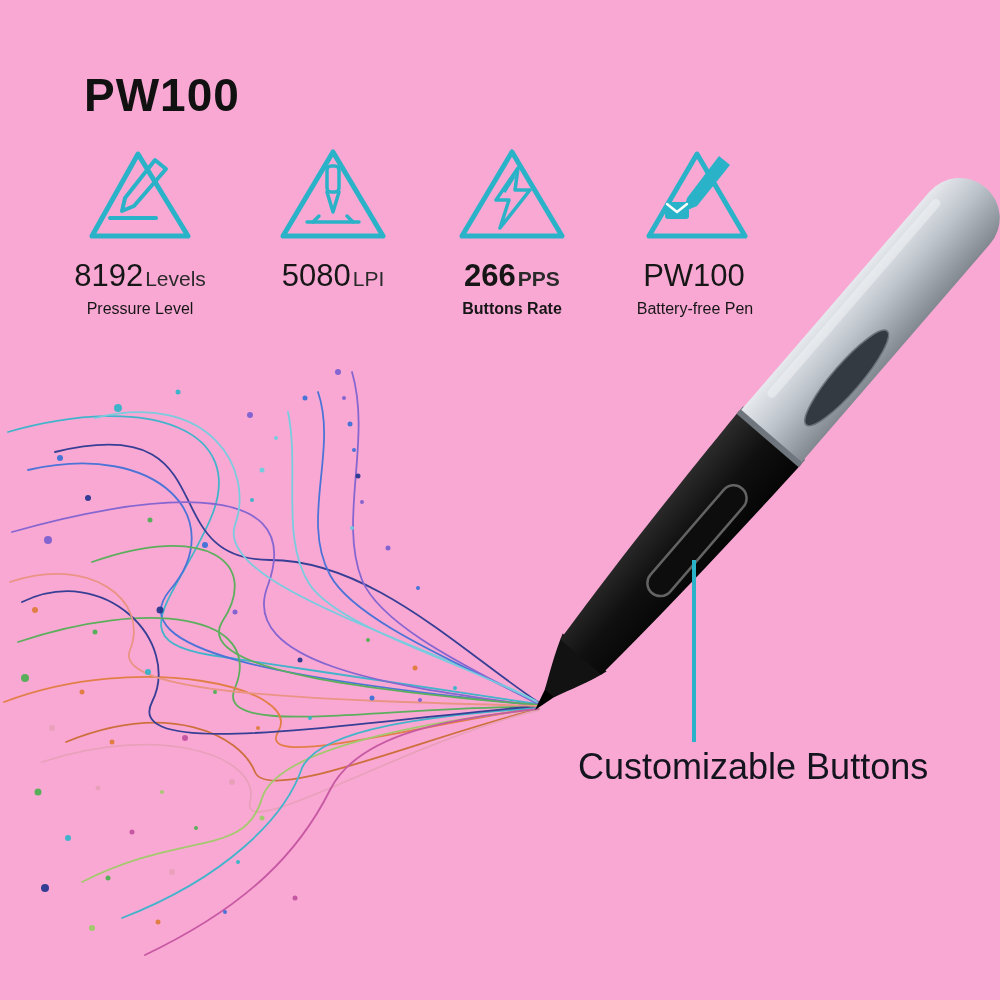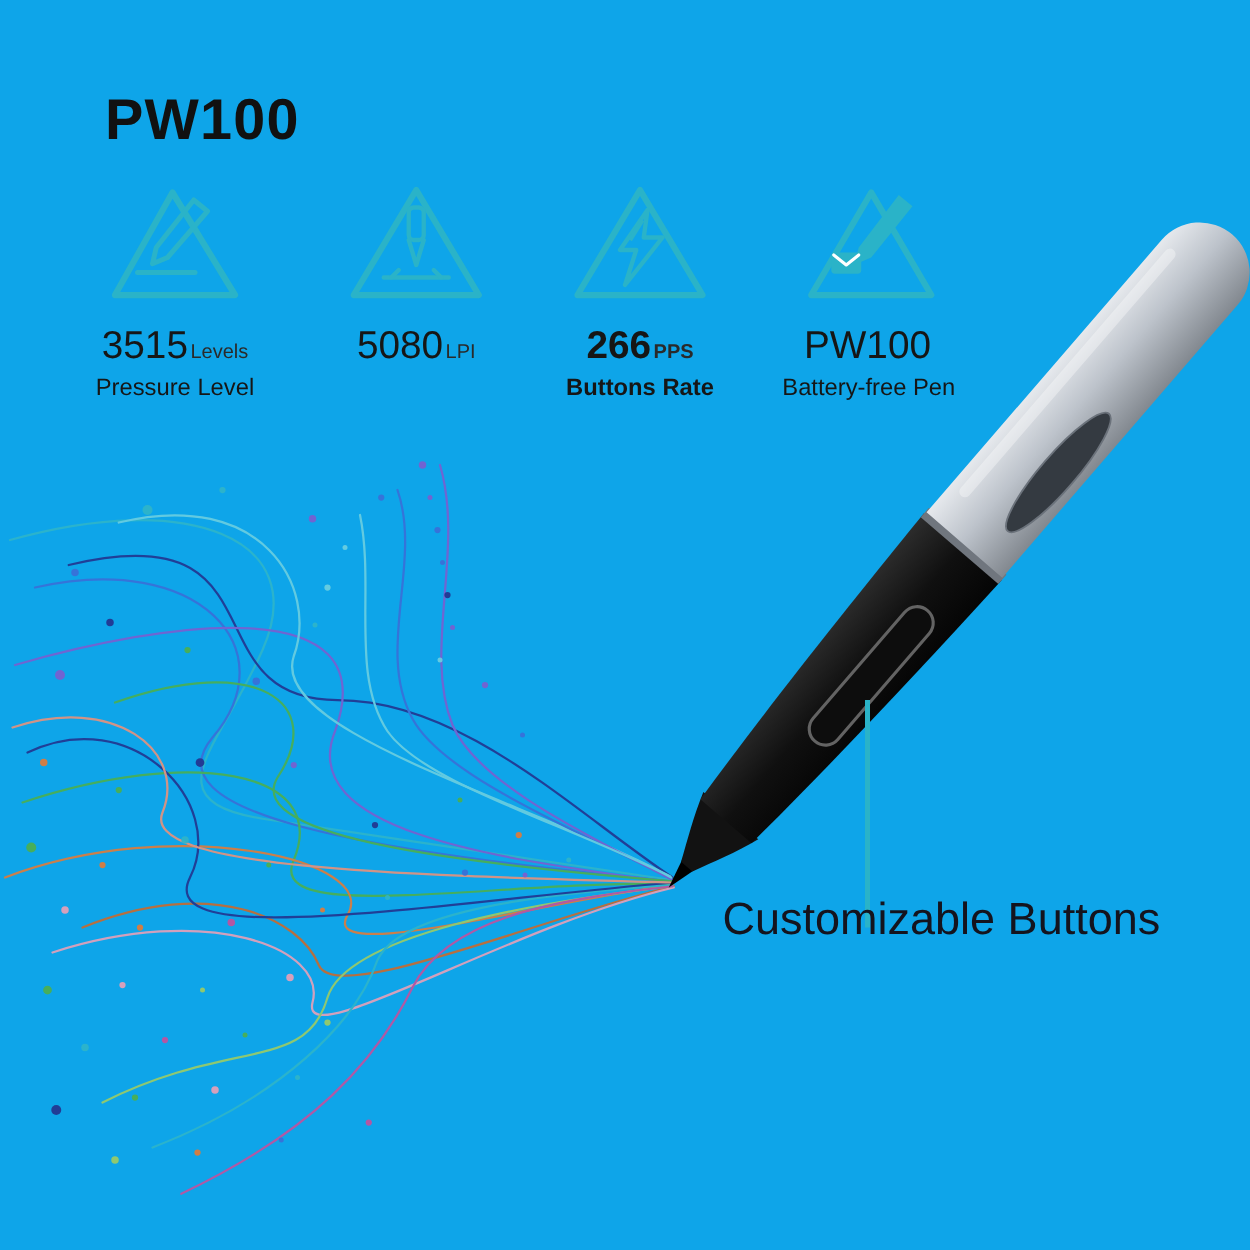--- a/index.html
+++ b/index.html
@@ -1,47 +1,47 @@
 <!DOCTYPE html>
 <html><head>
 <meta charset="utf-8">
 <style>
   html,body{margin:0;padding:0;}
   body{
     width:1000px;height:1000px;background:#ffffff;
     font-family:"Liberation Sans", sans-serif;
     color:#1a1a1a;overflow:hidden;
   }
-  .canvas{position:relative;width:1000px;height:1000px;background:#0ea5e9;overflow:hidden;}
+  .canvas{position:relative;width:1000px;height:1000px;background:#f9a8d4;overflow:hidden;}
 
   .page-title{
     position:absolute;left:84px;top:68px;
     font-size:46px;font-weight:700;color:#111;letter-spacing:1px;
     margin:0;
   }
 
   .specs{
     position:absolute;left:46px;top:142px;
     display:flex;align-items:flex-start;
   }
   .spec-item{display:flex;flex-direction:column;align-items:center;flex:none;}
   .spec-item.w1{width:188px;}
   .spec-item.w2{width:198px;text-align:center;}
   .spec-item.w3{width:160px;font-weight:bold;}
   .spec-item.w4{width:206px;}
   .tri-icon{width:116px;height:106px;display:block;}
   .spec-value{margin-top:10px;display:flex;align-items:baseline;white-space:nowrap;}
   .spec-value .big{font-size:31px;color:#161616;}
-  .spec-value .small{font-size:16px;color:#2a2a2a;margin-left:2px;}
-  .spec-label{margin-top:6px;font-size:19px;color:#161616;white-space:nowrap;}
+  .spec-value .small{font-size:21px;color:#2a2a2a;margin-left:2px;}
+  .spec-label{margin-top:6px;font-size:16px;color:#161616;white-space:nowrap;}
 
   .art{position:absolute;left:0;top:0;width:1000px;height:1000px;pointer-events:none;}
 
   .callout-text{
-    position:absolute;left:578px;top:714px;
+    position:absolute;left:578px;top:746px;
     font-size:36px;color:#14141e;white-space:nowrap;
   }
 </style>
 </head>
 <body>
 
 <div class="canvas">
 
   <h1 class="page-title">PW100</h1>
 
@@ -49,21 +49,21 @@
 
     <div class="spec-item w1">
       <svg class="tri-icon" viewBox="0 0 116 106">
         <polygon points="56,12 106,94 10,94" fill="none" stroke="#2ab3c8" stroke-width="5" stroke-linejoin="round"></polygon>
         <g fill="none" stroke="#2ab3c8" stroke-width="4" stroke-linecap="round" stroke-linejoin="round">
           <path d="M73,18 L84,27 L52,64 L40,69 L43,56 Z"></path>
           <path d="M28,76 L74,76"></path>
         </g>
       </svg>
       <div class="spec-value">
-        <span class="big">3515</span>
+        <span class="big">8192</span>
         <span class="small">Levels</span>
       </div>
       <div class="spec-label">Pressure Level</div>
     </div>
 
     <div class="spec-item w2">
       <svg class="tri-icon" viewBox="0 0 116 106">
         <polygon points="58,10 108,94 8,94" fill="none" stroke="#2ab3c8" stroke-width="5" stroke-linejoin="round"></polygon>
         <g fill="none" stroke="#2ab3c8" stroke-width="3.5" stroke-linecap="round" stroke-linejoin="round">
           <rect x="52" y="24" width="12" height="26" rx="4"></rect>

